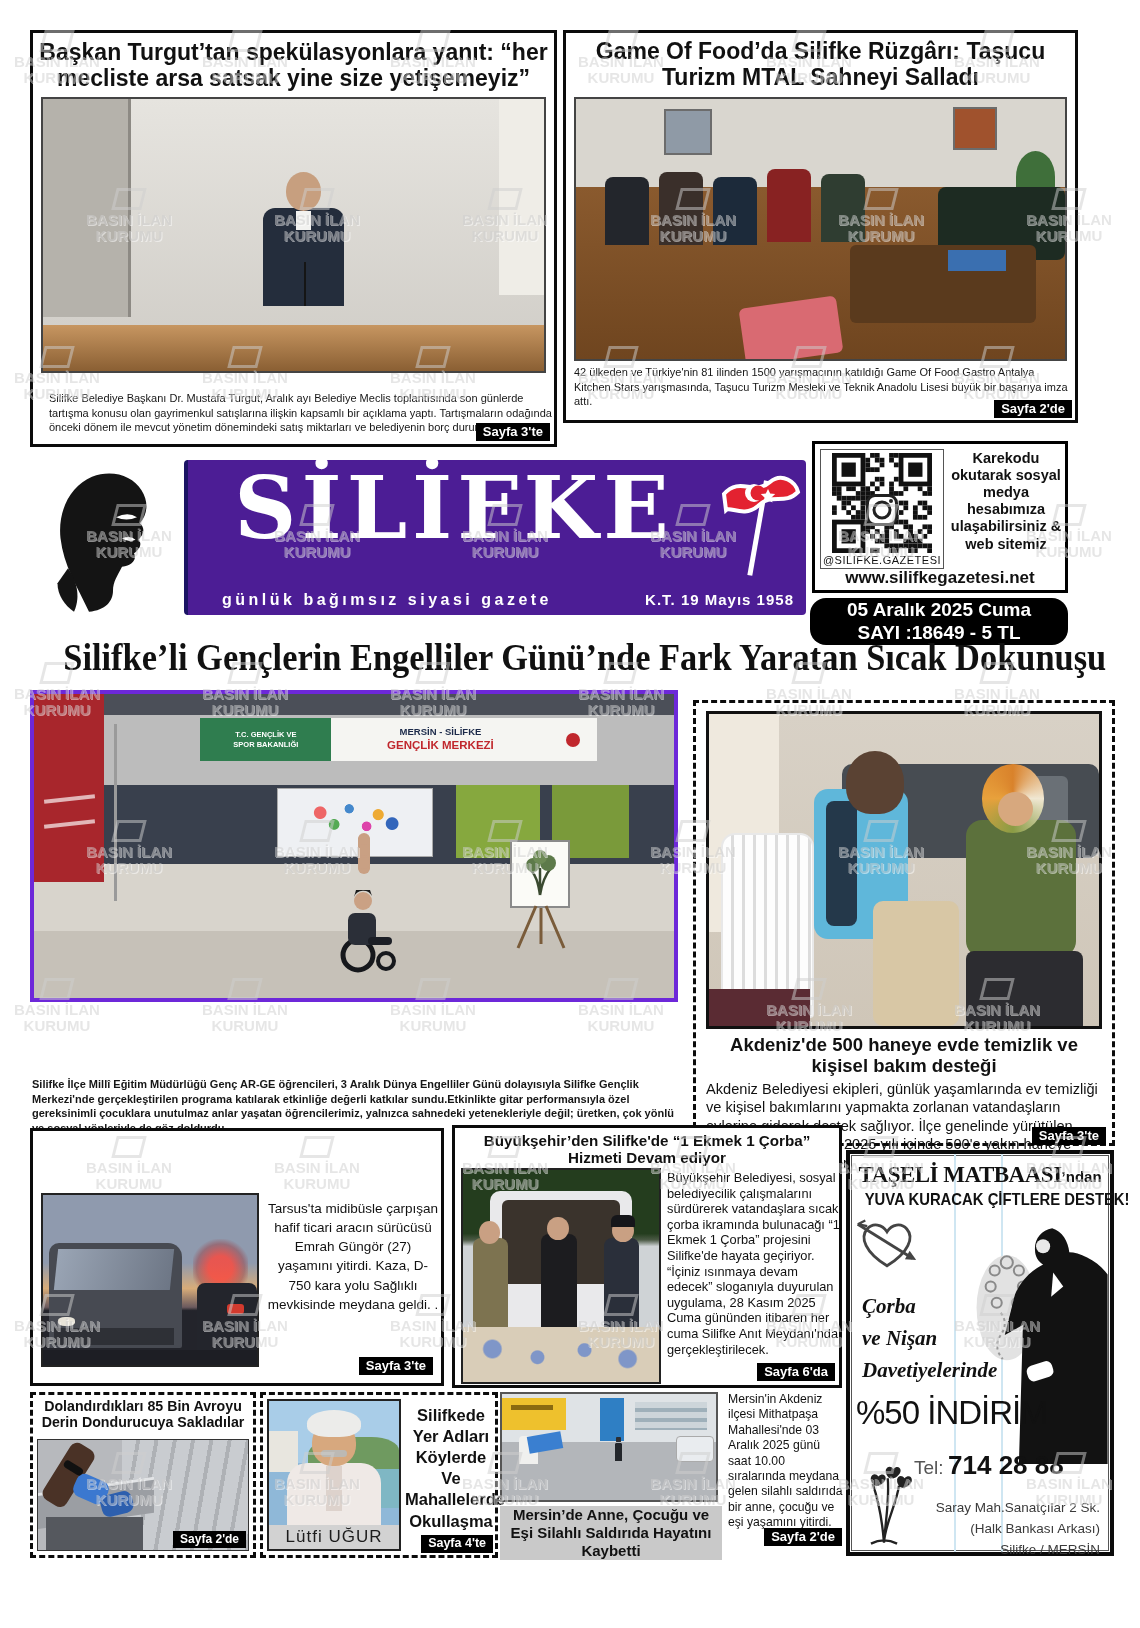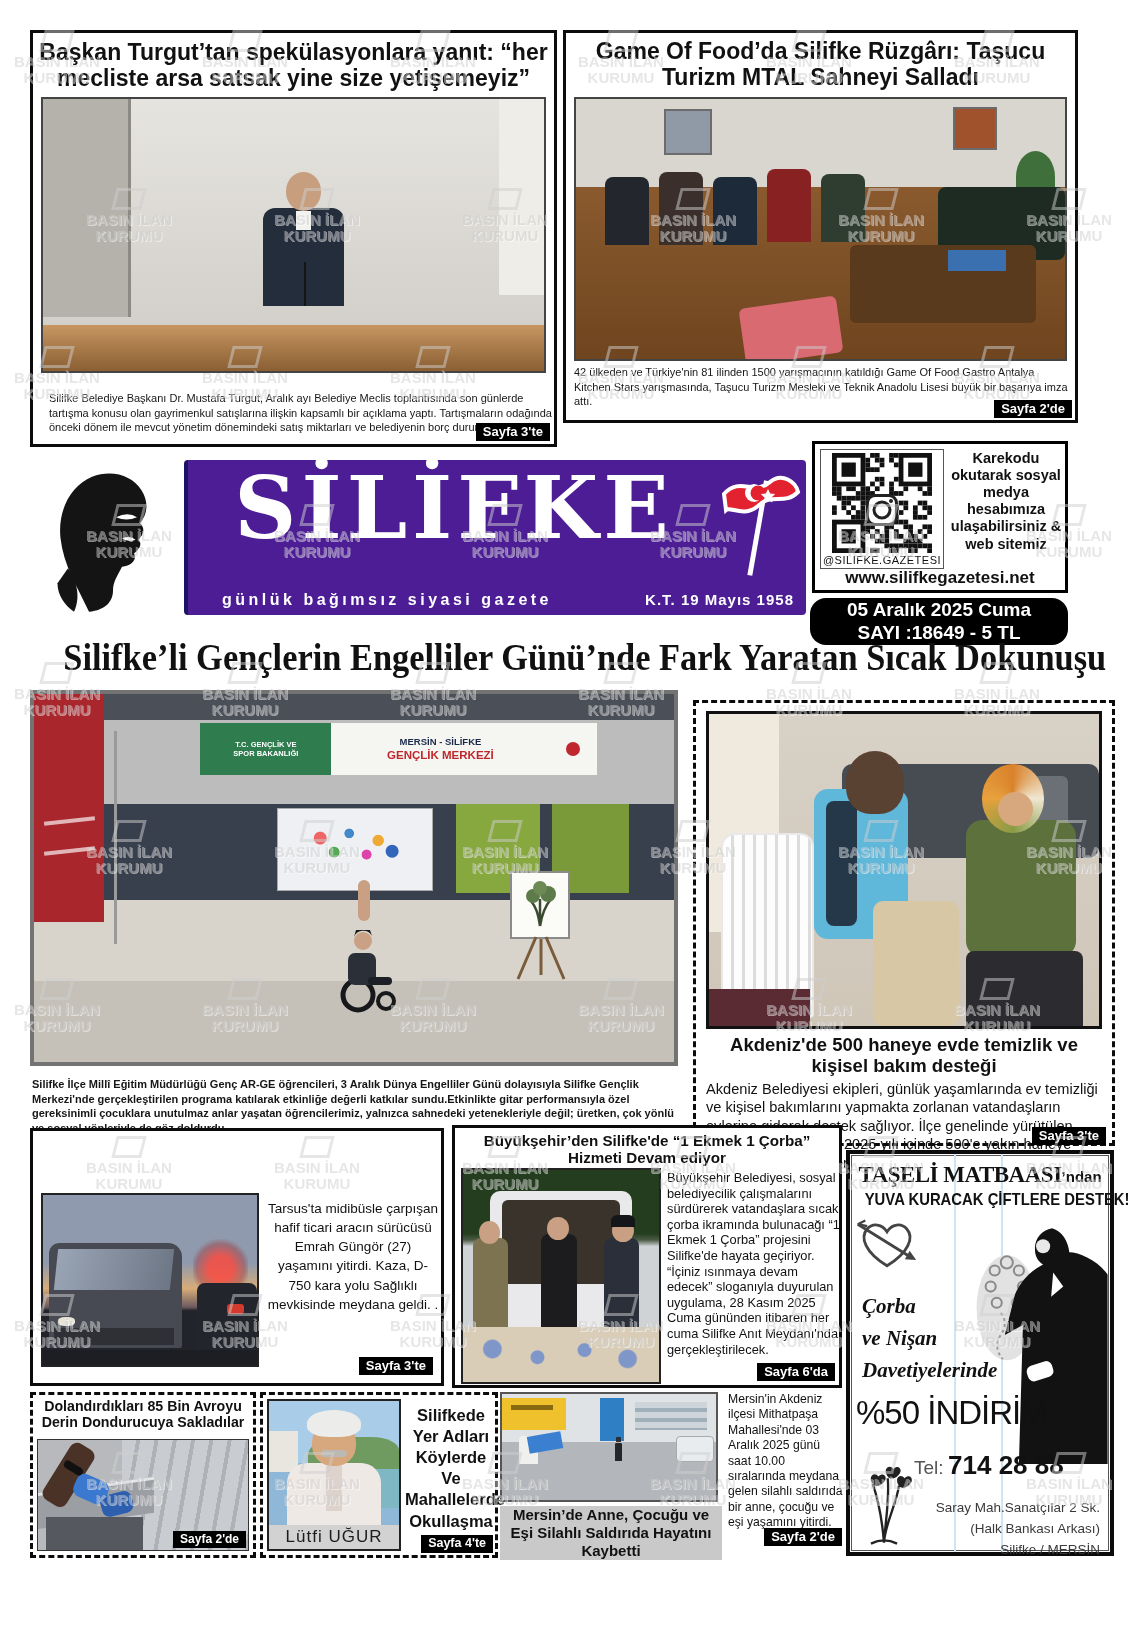--- a/index.html
+++ b/index.html
@@ -289,21 +289,21 @@
   </div>
 
   <div class="datebox">
     <span>05 Aralık 2025 Cuma</span>
     <span>SAYI :18649 - 5 TL</span>
   </div>
 
   <h1 class="mainhead"><span>Silifke’li Gençlerin Engelliler Günü’nde Fark Yaratan  Sıcak Dokunuşu</span></h1>
 
   <section>
-    <div class="ph" style="left:30px;top:690px;width:648px;height:376px;border:4px solid #737373">
+    <div class="ph" style="left:30px;top:690px;width:648px;height:312px;border:4px solid #6d28d9">
       <div style="inset:0;background:linear-gradient(#bcbcbc 0 30%,#39404d 30% 56%,#d8d4cc 56% 78%,#c6c1b8 78% 100%)"></div>
       <div style="left:0;top:0;width:100%;height:7%;background:#4b4f58"></div>
       <div style="left:26%;top:8%;width:62%;height:14%;background:#f5f5f2;display:flex;align-items:stretch">
         <div style="position:relative;width:33%;background:#2f7d4f;color:#fff;font-weight:bold;font-size:7.5px;
                     display:flex;flex-direction:column;justify-content:center;text-align:center;line-height:1.25">
           <span style="position:static">T.C. GENÇLİK VE</span>
           <span style="position:static">SPOR BAKANLIĞI</span>
         </div>
         <div style="position:relative;flex:1;display:flex;flex-direction:column;justify-content:center;text-align:center;line-height:1.3">
           <span style="position:static;font-weight:bold;font-size:9.5px;color:#1c2a4a">MERSİN - SİLİFKE</span>

